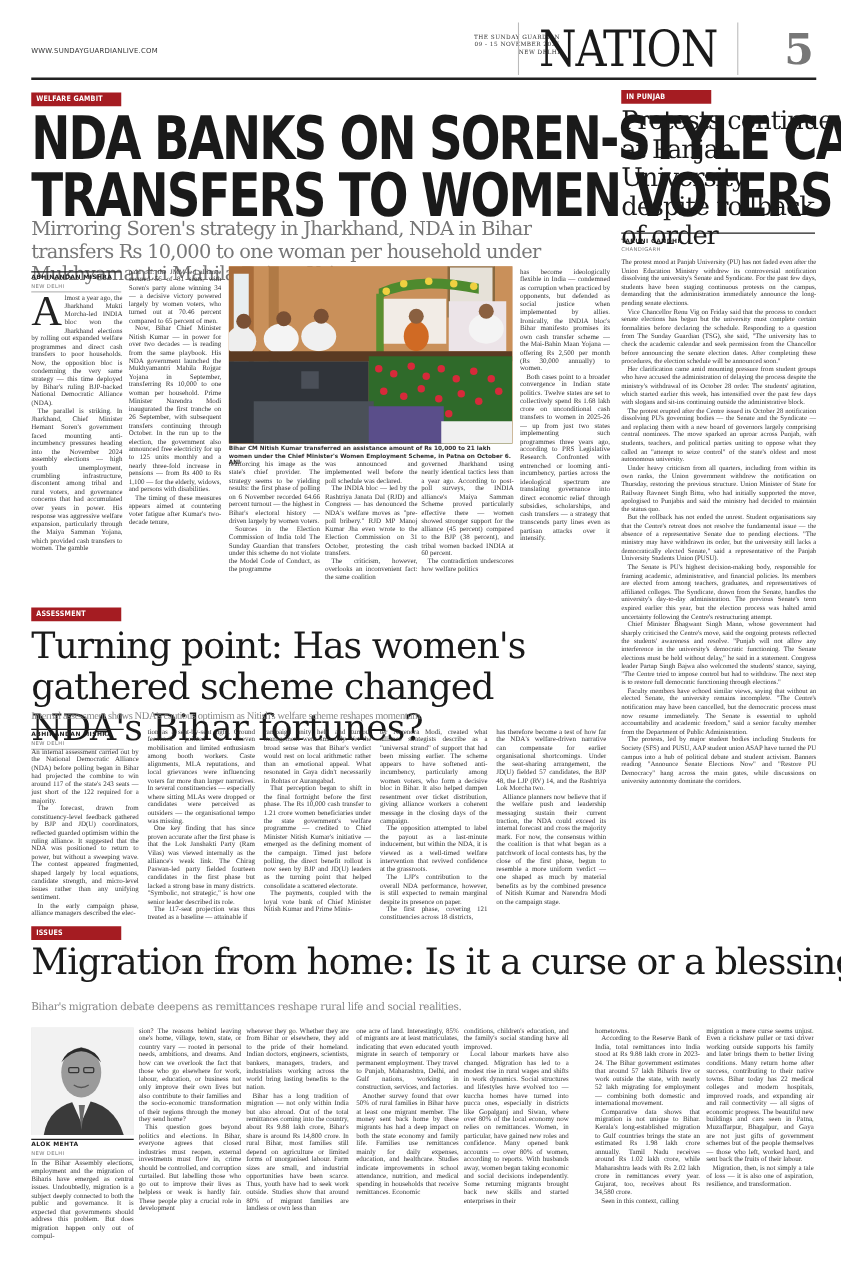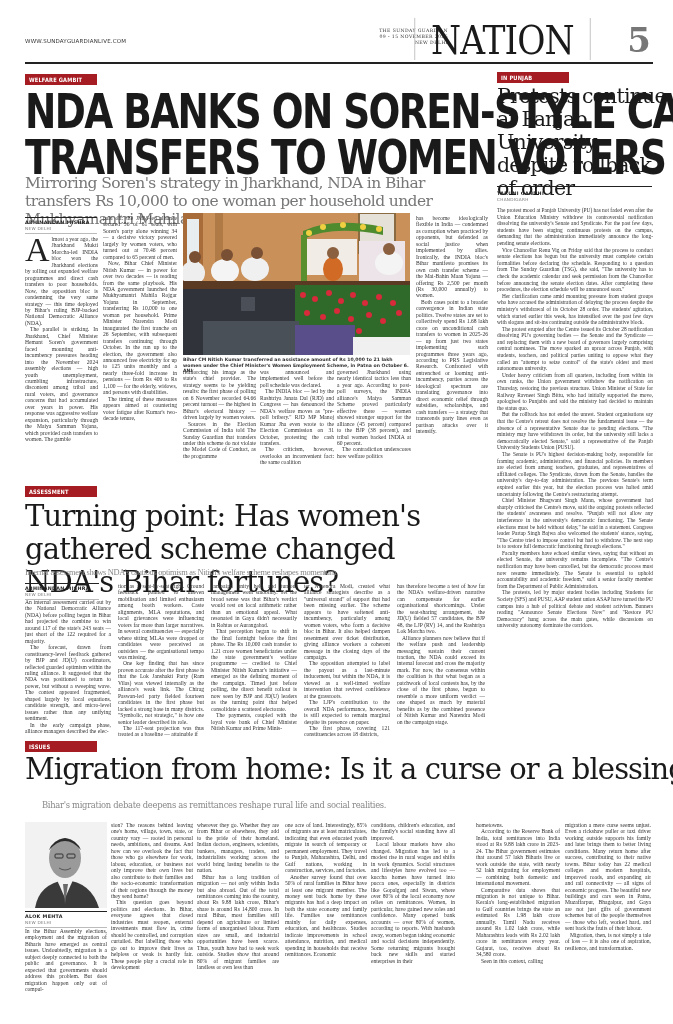--- a/index.html
+++ b/index.html
@@ -32,21 +32,21 @@
 
   .photo { position: absolute; left: 183px; top: 213px; width: 227px; height: 142px; overflow: hidden; background: #c68a55; }
   .caption { position: absolute; left: 183px; top: 357px; width: 227px; font-family: "DejaVu Sans", sans-serif; font-weight: bold; font-size: 4.6px; line-height: 5.5px; color: #333; }
 
   
   .h2 { position: absolute; left: 25px; top: 490px; width: 445px; font-family: "DejaVu Serif", serif; font-size: 29px; line-height: 33px; color: #1a1a1a; letter-spacing: -0.8px; }
   .deck2 { position: absolute; left: 25px; top: 556px; width: 445px; font-family: "DejaVu Serif", serif; font-size: 8.4px; line-height: 10px; color: #888; letter-spacing: -0.3px; }
 
   
   .h3 { position: absolute; left: 25px; top: 752px; width: 460px; font-family: "DejaVu Serif", serif; font-size: 29px; line-height: 34px; color: #1a1a1a; letter-spacing: -0.9px; white-space: nowrap; }
-  .deck3 { position: absolute; left: 25px; top: 804px; width: 445px; font-family: "DejaVu Serif", serif; font-size: 8.4px; line-height: 10px; color: #888; letter-spacing: -0.3px; margin-left: 17px; }
+  .deck3 { position: absolute; left: 25px; top: 804px; width: 445px; font-family: "DejaVu Serif", serif; font-size: 8.4px; line-height: 10px; color: #888; letter-spacing: -0.3px; }
   .portrait { position: absolute; left: 25px; top: 822px; width: 82px; height: 86px; overflow: hidden; background: #e8e8e8; }
 
   
   .h4 { position: absolute; left: 497px; top: 78px; width: 175px; font-family: "DejaVu Serif", serif; font-size: 20.5px; line-height: 23px; color: #1a1a1a; letter-spacing: -0.8px; }
   .rule-right { position: absolute; left: 497px; top: 188px; width: 155px; height: 1px; background: #222; }
 </style>
 </head>
 <body>
 
 <div class="masthead">

